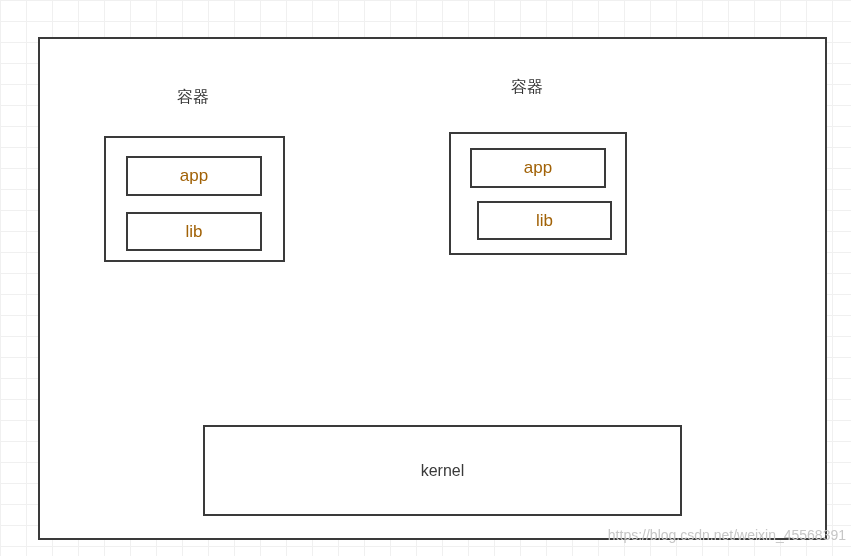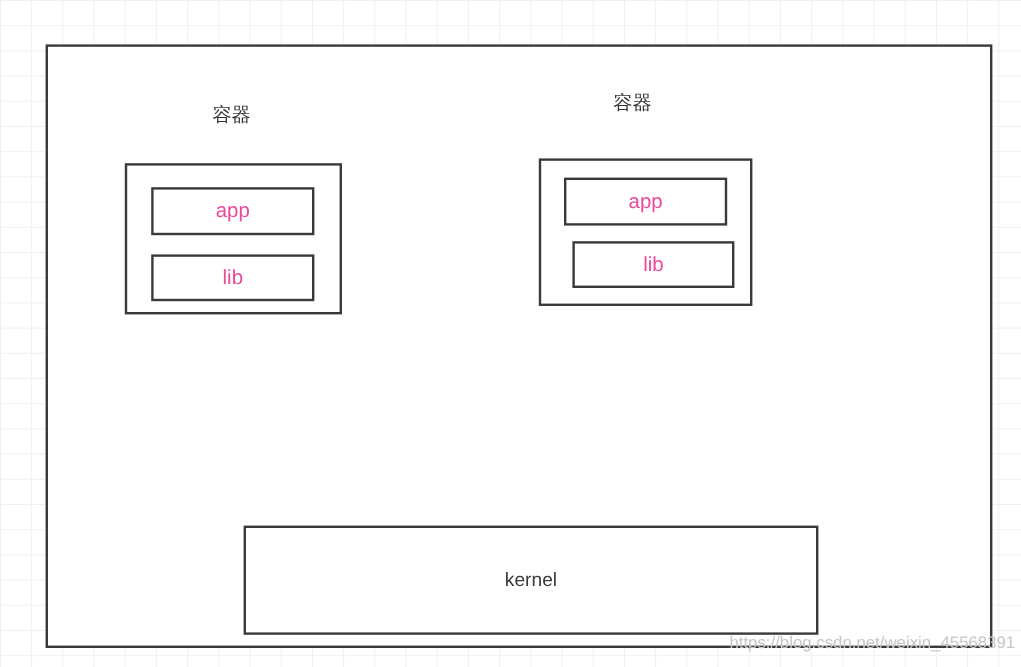--- a/index.html
+++ b/index.html
@@ -54,30 +54,30 @@
   .cbox-2 { left: 449px; top: 132px; width: 178px; height: 123px; }
   .inner-box {
     position: absolute;
     background: #ffffff;
     border: 2px solid #3a3a3a;
     box-sizing: border-box;
     display: flex;
     align-items: center;
     justify-content: center;
     font-size: 17px;
-    color: #ec4899;
+    color: #a16207;
   }
   .app-1 { left: 126px; top: 156px; width: 136px; height: 40px; }
   .lib-1 { left: 126px; top: 212px; width: 136px; height: 39px; }
   .app-2 { left: 470px; top: 148px; width: 136px; height: 40px; }
   .lib-2 { left: 477px; top: 201px; width: 135px; height: 39px; }
   .kernel-box {
     position: absolute;
     left: 203px;
-    top: 438px;
+    top: 425px;
     width: 479px;
     height: 91px;
     background: #ffffff;
     border: 2px solid #3a3a3a;
     box-sizing: border-box;
     display: flex;
     align-items: center;
     justify-content: center;
     font-size: 16px;
     color: #3a3a3a;

